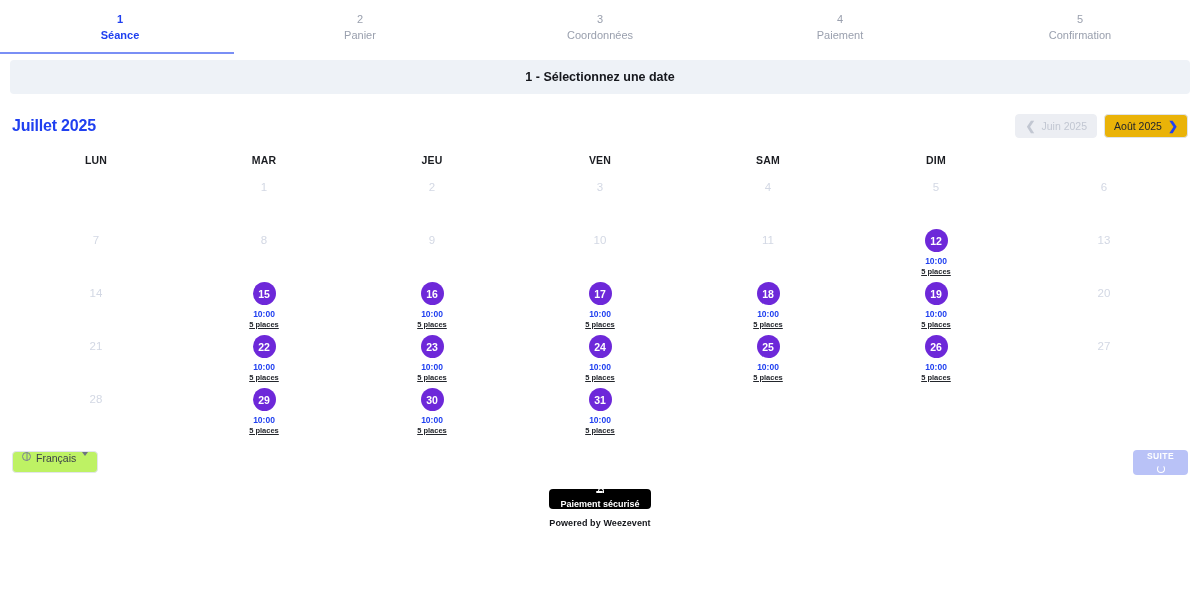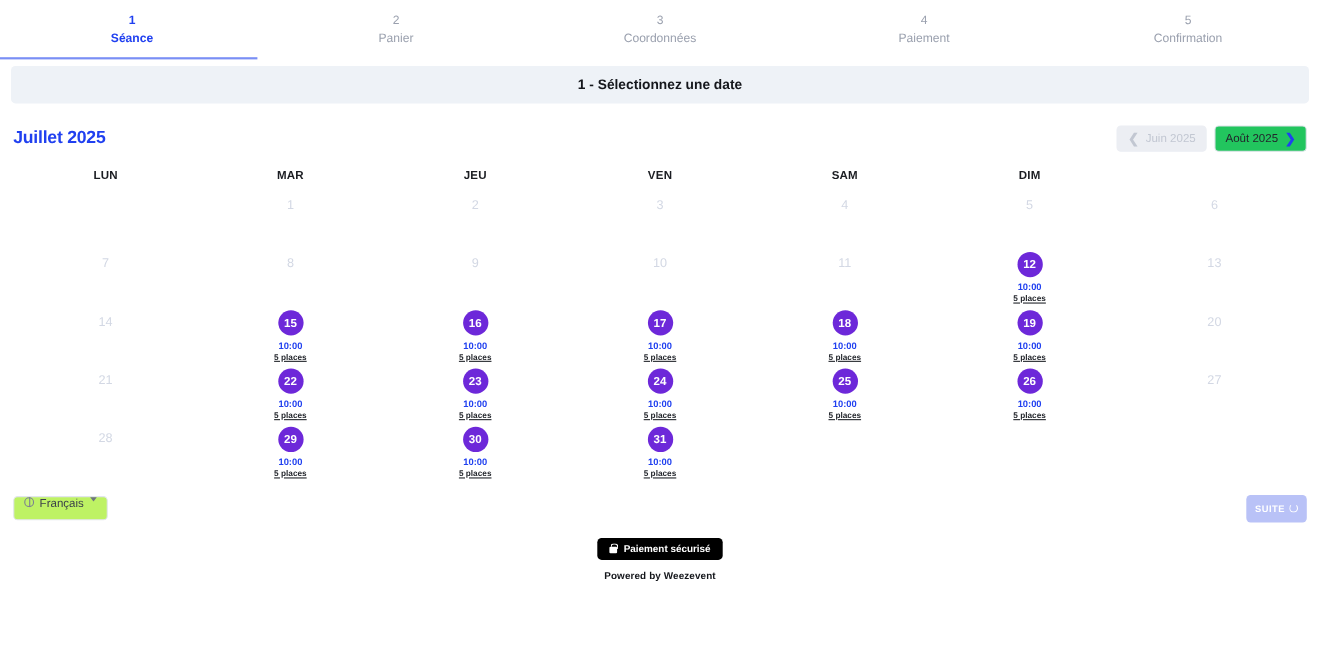--- a/index.html
+++ b/index.html
@@ -82,21 +82,21 @@
   }
   .month-nav { display: flex; gap: 7px; align-items: center; }
   .nav-btn {
     height: 24px;
     padding: 0 9px;
     border-radius: 4px;
     font-size: 10.5px;
     display: flex;
     align-items: center;
     gap: 6px;
-    background: #22c55e;
+    background: #eab308;
     border: 1px solid #dfe3ea;
     color: #23262c;
     white-space: nowrap;
   }
   .nav-btn.disabled {
     background: #eceef3;
     border-color: #eceef3;
     color: #c2c7d2;
   }
   .nav-btn .chev { font-size: 12px; font-weight: 700; color: #2040f0; line-height: 1; }
@@ -203,20 +203,21 @@
     border-radius: 4px;
     background: #b9c2f7;
     color: #ffffff;
     font-size: 8.5px;
     font-weight: 700;
     letter-spacing: 0.4px;
     display: flex;
     align-items: center;
     justify-content: center;
     gap: 4px;
+    flex-direction: column;
   }
   .spinner {
     width: 8px; height: 8px;
     border-radius: 50%;
     border: 1.3px solid #ffffff;
     border-top-color: transparent;
     display: inline-block;
   }
 
   
@@ -231,20 +232,21 @@
     background: #000000;
     color: #ffffff;
     height: 20px;
     border-radius: 4px;
     padding: 0 11px;
     display: flex;
     align-items: center;
     gap: 6px;
     font-size: 9px;
     font-weight: 700;
+    flex-direction: column;
   }
   .lock {
     width: 7px; height: 6px;
     background: #ffffff;
     border-radius: 1px;
     position: relative;
     margin-top: 2px;
   }
   .lock::before {
     content: "";

